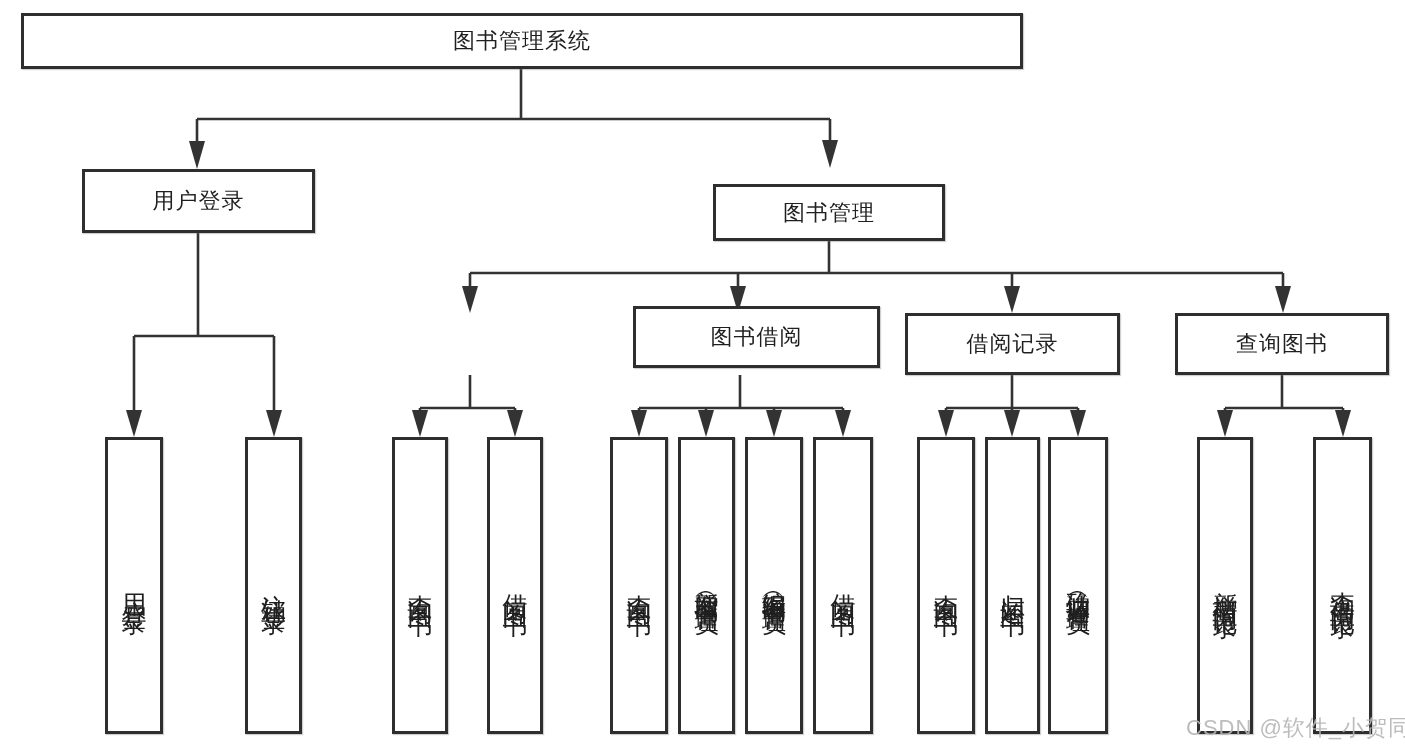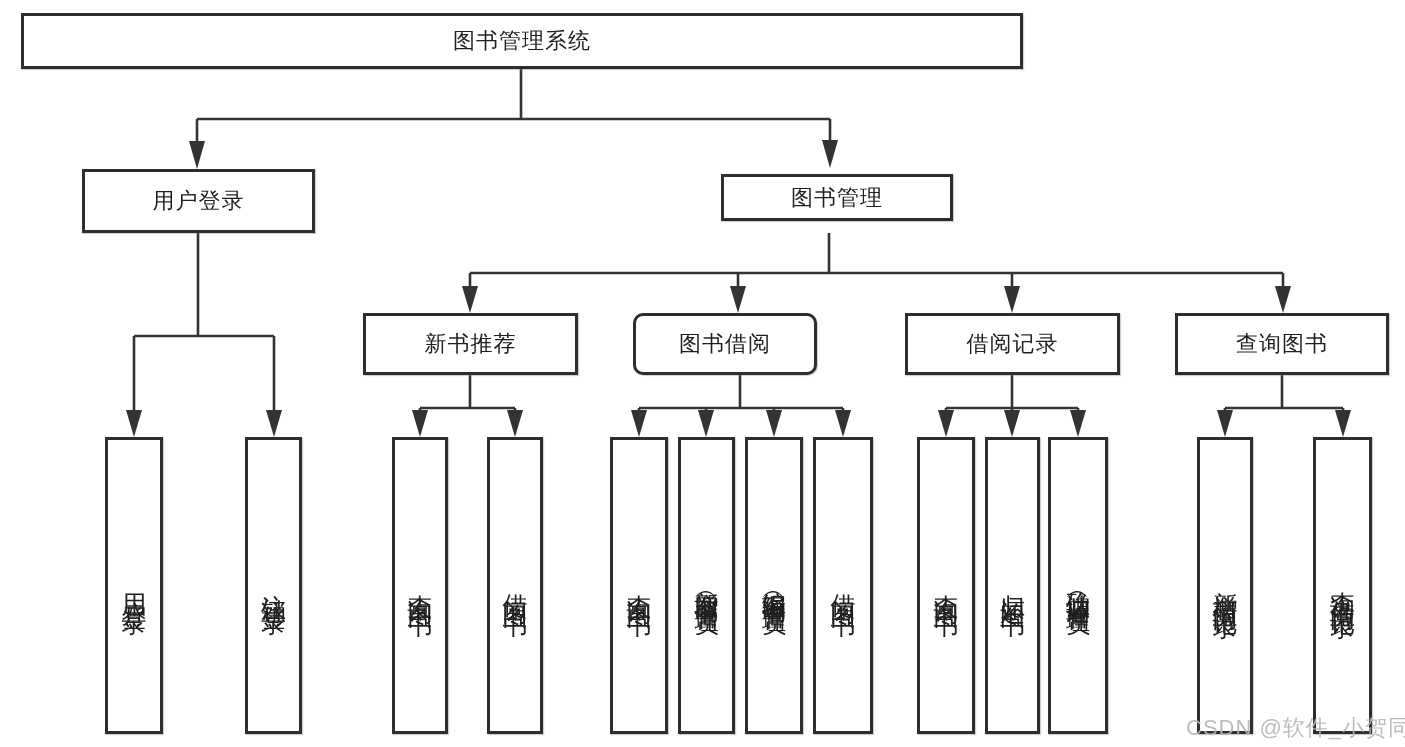--- a/index.html
+++ b/index.html
@@ -98,24 +98,23 @@
       <polygon points="1070,410 1086,410 1078,437"></polygon>
 
       <polygon points="1217,410 1233,410 1225,437"></polygon>
       <polygon points="1335,410 1351,410 1343,437"></polygon>
     </g>
   </svg>
 
   <div class="node hbox" style="left:21px; top:13px; width:1002px; height:56px;">图书管理系统</div>
 
   <div class="node hbox" style="left:82px; top:169px; width:233px; height:64px;">用户登录</div>
-  <div class="node hbox" style="left:713px; top:174px; width:232px; height:47px;margin-left:8px;">图书管理</div>
+  <div class="node hbox" style="left:713px; top:184px; width:232px; height:57px;">图书管理</div>
 
-  <div class="node hbox" style="left:363px; top:313px; width:215px; height:62px;">新书推荐</div>
-  <div class="node hbox" style="left:633px; top:313px; width:184px; height:62px;border-radius:10px;">图书借阅</div>
+  <div class="node hbox" style="left:633px; top:306px; width:247px; height:62px;">图书借阅</div>
   <div class="node hbox" style="left:905px; top:313px; width:215px; height:62px;">借阅记录</div>
   <div class="node hbox" style="left:1175px; top:313px; width:214px; height:62px;">查询图书</div>
 
   <div class="node vbox" style="left:105px; top:437px; width:58px; height:297px;">
     <span class="vtext">用户登录</span>
   </div>
   <div class="node vbox" style="left:245px; top:437px; width:57px; height:297px;">
     <span class="vtext">注销登录</span>
   </div>
 

